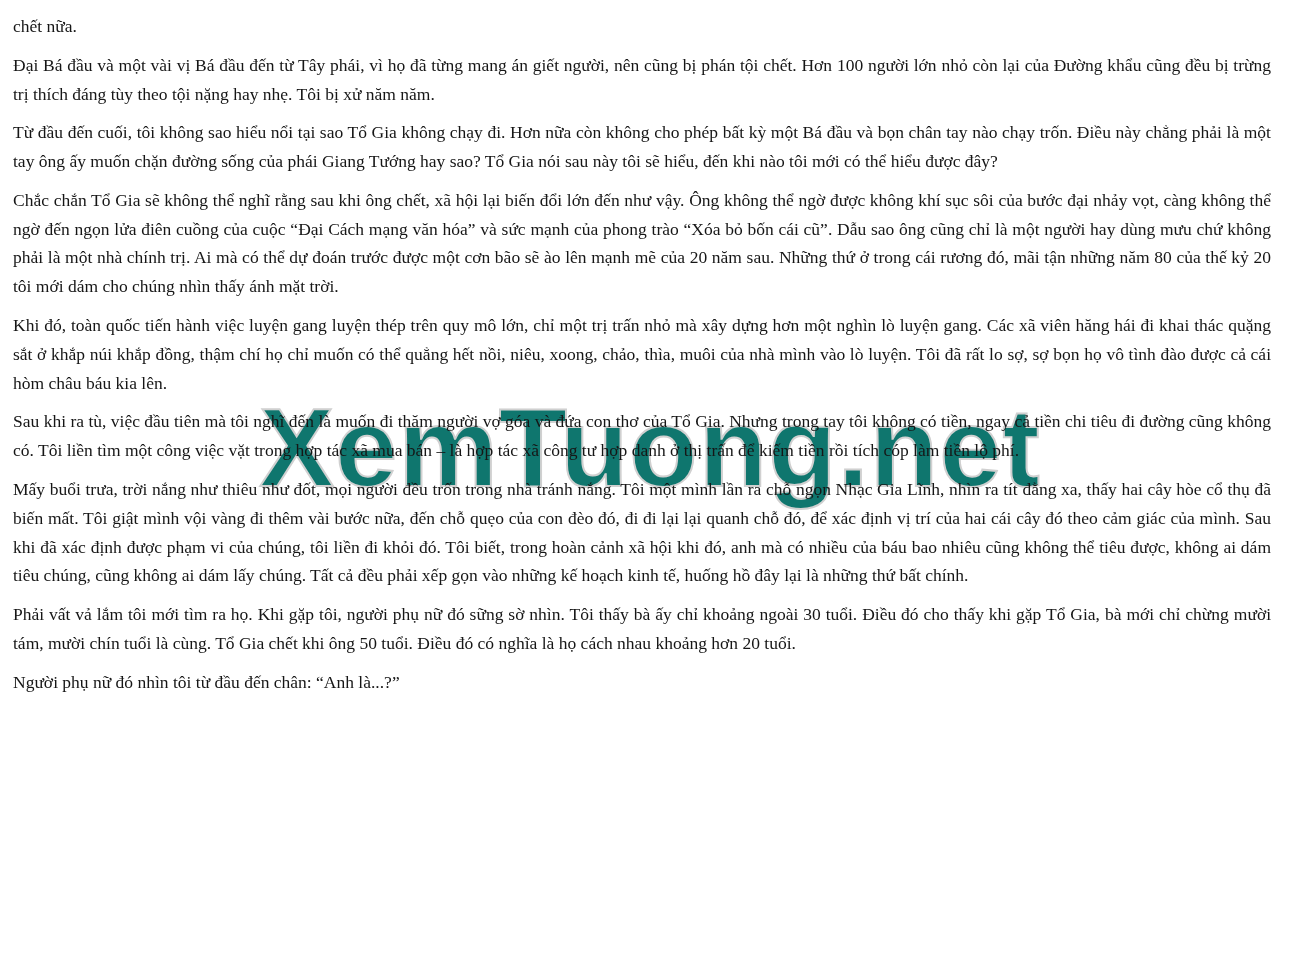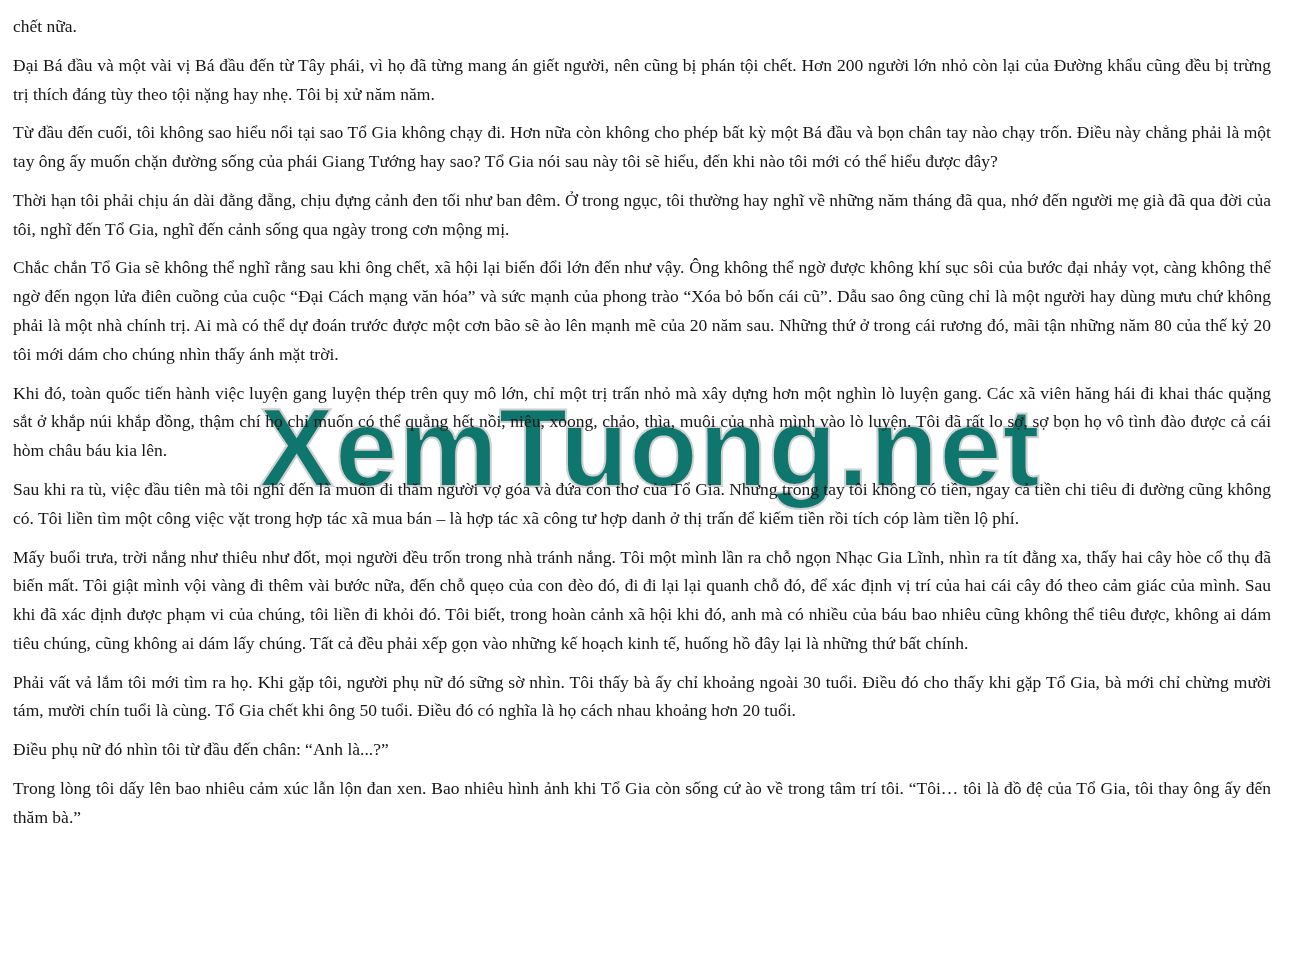--- a/index.html
+++ b/index.html
@@ -48,23 +48,21 @@
     pointer-events: none;
   }
 </style>
 </head>
 <body>
 
 <main class="doc">
   <div class="watermark">XemTuong.net</div>
 
   <p>chết nữa.</p>
-  <p>Đại Bá đầu và một vài vị Bá đầu đến từ Tây phái, vì họ đã từng mang án giết người, nên cũng bị phán tội chết. Hơn 200 người lớn nhỏ còn lại của Đường khẩu cũng đều bị trừng trị thích đáng tùy theo tội nặng hay nhẹ. Tôi bị xử năm năm.</p>
+  <p>Đại Bá đầu và một vài vị Bá đầu đến từ Tây phái, vì họ đã từng mang án giết người, nên cũng bị phán tội chết. Hơn 100 người lớn nhỏ còn lại của Đường khẩu cũng đều bị trừng trị thích đáng tùy theo tội nặng hay nhẹ. Tôi bị xử năm năm.</p>
   <p>Từ đầu đến cuối, tôi không sao hiểu nổi tại sao Tổ Gia không chạy đi. Hơn nữa còn không cho phép bất kỳ một Bá đầu và bọn chân tay nào chạy trốn. Điều này chẳng phải là một tay ông ấy muốn chặn đường sống của phái Giang Tướng hay sao? Tổ Gia nói sau này tôi sẽ hiểu, đến khi nào tôi mới có thể hiểu được đây?</p>
-  <p>Thời hạn tôi phải chịu án dài đằng đẵng, chịu đựng cảnh đen tối như ban đêm. Ở trong ngục, tôi thường hay nghĩ về những năm tháng đã qua, nhớ đến người mẹ già đã qua đời của tôi, nghĩ đến Tổ Gia, nghĩ đến cảnh sống qua ngày trong cơn mộng mị.</p>
   <p>Chắc chắn Tổ Gia sẽ không thể nghĩ rằng sau khi ông chết, xã hội lại biến đổi lớn đến như vậy. Ông không thể ngờ được không khí sục sôi của bước đại nhảy vọt, càng không thể ngờ đến ngọn lửa điên cuồng của cuộc “Đại Cách mạng văn hóa” và sức mạnh của phong trào “Xóa bỏ bốn cái cũ”. Dẫu sao ông cũng chỉ là một người hay dùng mưu chứ không phải là một nhà chính trị. Ai mà có thể dự đoán trước được một cơn bão sẽ ào lên mạnh mẽ của 20 năm sau. Những thứ ở trong cái rương đó, mãi tận những năm 80 của thế kỷ 20 tôi mới dám cho chúng nhìn thấy ánh mặt trời.</p>
   <p>Khi đó, toàn quốc tiến hành việc luyện gang luyện thép trên quy mô lớn, chỉ một trị trấn nhỏ mà xây dựng hơn một nghìn lò luyện gang. Các xã viên hăng hái đi khai thác quặng sắt ở khắp núi khắp đồng, thậm chí họ chỉ muốn có thể quẳng hết nồi, niêu, xoong, chảo, thìa, muôi của nhà mình vào lò luyện. Tôi đã rất lo sợ, sợ bọn họ vô tình đào được cả cái hòm châu báu kia lên.</p>
   <p>Sau khi ra tù, việc đầu tiên mà tôi nghĩ đến là muốn đi thăm người vợ góa và đứa con thơ của Tổ Gia. Nhưng trong tay tôi không có tiền, ngay cả tiền chi tiêu đi đường cũng không có. Tôi liền tìm một công việc vặt trong hợp tác xã mua bán – là hợp tác xã công tư hợp danh ở thị trấn để kiếm tiền rồi tích cóp làm tiền lộ phí.</p>
   <p>Mấy buổi trưa, trời nắng như thiêu như đốt, mọi người đều trốn trong nhà tránh nắng. Tôi một mình lần ra chỗ ngọn Nhạc Gia Lĩnh, nhìn ra tít đằng xa, thấy hai cây hòe cổ thụ đã biến mất. Tôi giật mình vội vàng đi thêm vài bước nữa, đến chỗ quẹo của con đèo đó, đi đi lại lại quanh chỗ đó, để xác định vị trí của hai cái cây đó theo cảm giác của mình. Sau khi đã xác định được phạm vi của chúng, tôi liền đi khỏi đó. Tôi biết, trong hoàn cảnh xã hội khi đó, anh mà có nhiều của báu bao nhiêu cũng không thể tiêu được, không ai dám tiêu chúng, cũng không ai dám lấy chúng. Tất cả đều phải xếp gọn vào những kế hoạch kinh tế, huống hồ đây lại là những thứ bất chính.</p>
   <p>Phải vất vả lắm tôi mới tìm ra họ. Khi gặp tôi, người phụ nữ đó sững sờ nhìn. Tôi thấy bà ấy chỉ khoảng ngoài 30 tuổi. Điều đó cho thấy khi gặp Tổ Gia, bà mới chỉ chừng mười tám, mười chín tuổi là cùng. Tổ Gia chết khi ông 50 tuổi. Điều đó có nghĩa là họ cách nhau khoảng hơn 20 tuổi.</p>
-  <p>Điều phụ nữ đó nhìn tôi từ đầu đến chân: “Anh là...?”</p>
-  <p>Trong lòng tôi dấy lên bao nhiêu cảm xúc lẫn lộn đan xen. Bao nhiêu hình ảnh khi Tổ Gia còn sống cứ ào về trong tâm trí tôi. “Tôi… tôi là đồ đệ của Tổ Gia, tôi thay ông ấy đến thăm bà.”</p>
+  <p>Người phụ nữ đó nhìn tôi từ đầu đến chân: “Anh là...?”</p>
 </main>
 
 </body></html>

